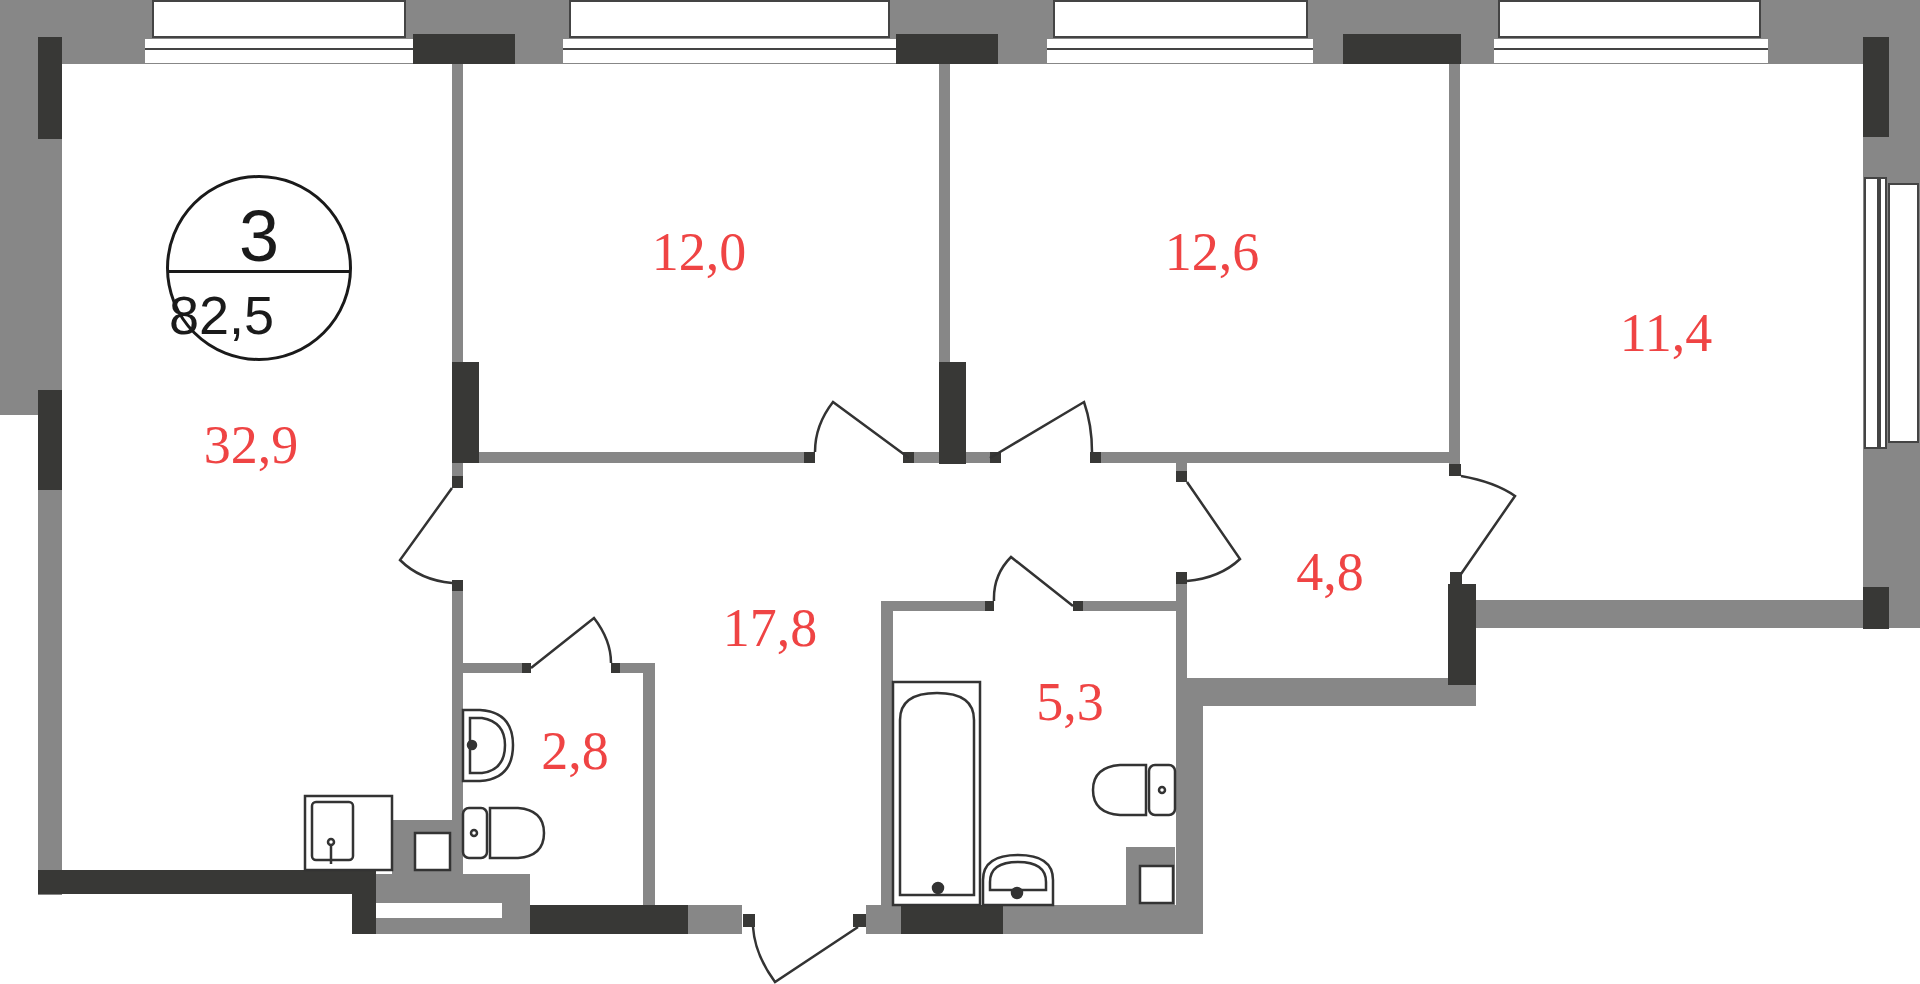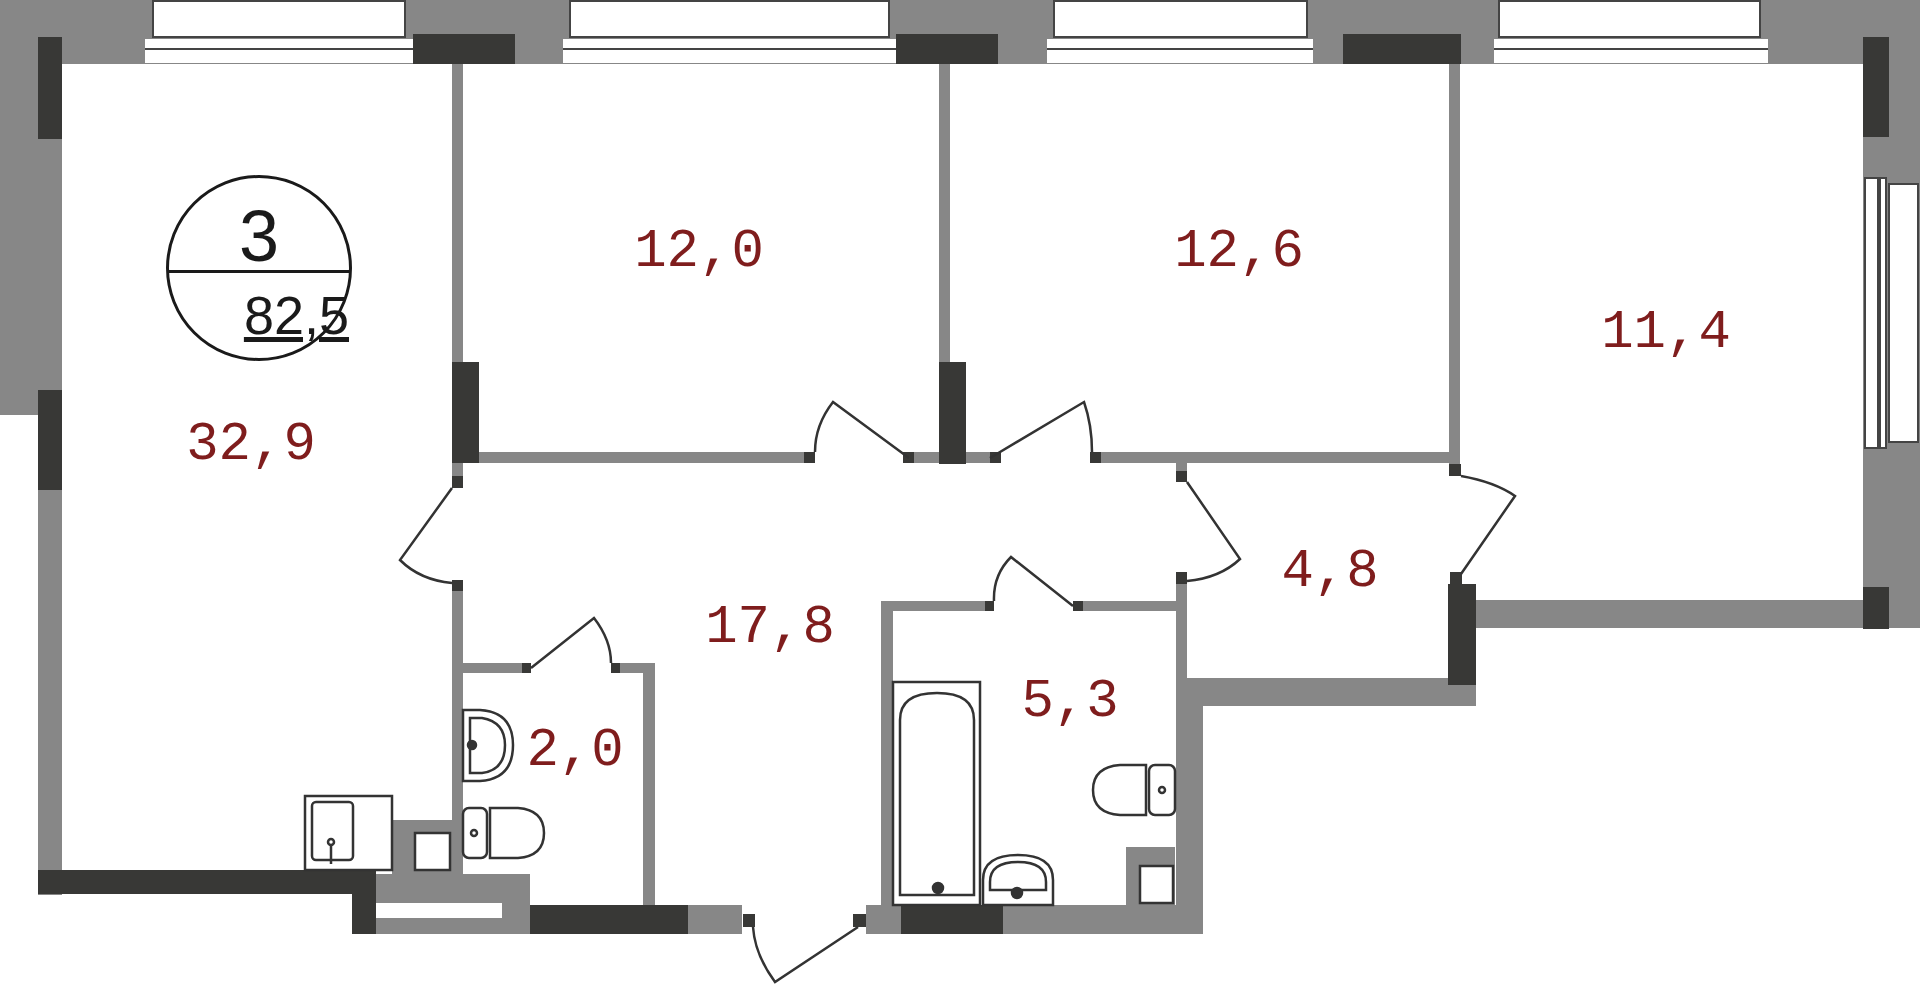--- a/index.html
+++ b/index.html
@@ -1,22 +1,22 @@
 <!DOCTYPE html>
 <html><head>
 <meta charset="utf-8">
 <style>
   html, body { margin: 0; padding: 0; background: #ffffff; }
   body { width: 1920px; height: 984px; overflow: hidden; position: relative; font-family: "Liberation Sans", sans-serif; }
   #plan { position: absolute; left: 0; top: 0; width: 1920px; height: 984px; }
-  .lbl { position: absolute; color: #7f1d1d; font-family: Liberation Mono, monospace; font-size: 54px; line-height: 1; white-space: nowrap; transform: translate(-50%, -50%); text-align: right; }
+  .lbl { position: absolute; color: #ef4444; font-family: Liberation Serif, serif; font-size: 54px; line-height: 1; white-space: nowrap; transform: translate(-50%, -50%); text-align: right; }
   .badge { position: absolute; left: 166px; top: 175px; width: 186px; height: 186px; border: 3px solid #1a1a1a; border-radius: 50%; box-sizing: border-box; }
   .badge .div { position: absolute; left: 0; right: 0; top: 92px; height: 3px; background: #1a1a1a; }
   .badge .rooms { position: absolute; left: 0; right: 0; top: 22px; text-align: center; font-size: 72px; line-height: 1; color: #1a1a1a; }
-  .badge .area { position: absolute; left: 0; right: 0; top: 110px; text-align: right; font-size: 54px; line-height: 1; color: #1a1a1a; text-decoration: underline; }
+  .badge .area { position: absolute; left: 0; right: 0; top: 110px; text-align: left; font-size: 54px; line-height: 1; color: #1a1a1a; }
 </style>
 </head>
 <body>
 
 <svg id="plan" viewBox="0 0 1920 984" xmlns="http://www.w3.org/2000/svg">
 
   <g fill="#878787">
     <rect x="0" y="0" width="1920" height="64"></rect>
     <rect x="0" y="0" width="62" height="415"></rect>
     <rect x="38" y="0" width="24" height="895"></rect>
@@ -175,18 +175,18 @@
 </svg>
 
 <div class="badge">
   <div class="rooms">3</div>
   <div class="div"></div>
   <div class="area">82,5</div>
 </div>
 
 <div class="lbl" style="left:251px; top:445px;">32,9</div>
 <div class="lbl" style="left:699px; top:252px;">12,0</div>
-<div class="lbl" style="left:1212px; top:252px;margin-left:27px;">12,6</div>
+<div class="lbl" style="left:1212px; top:252px;">12,6</div>
 <div class="lbl" style="left:1666px; top:333px;">11,4</div>
 <div class="lbl" style="left:770px; top:628px;">17,8</div>
 <div class="lbl" style="left:1070px; top:702px;">5,3</div>
 <div class="lbl" style="left:1330px; top:572px;">4,8</div>
-<div class="lbl" style="left:575px; top:751px;">2,0</div>
+<div class="lbl" style="left:575px; top:751px;">2,8</div>
 
 </body></html>

